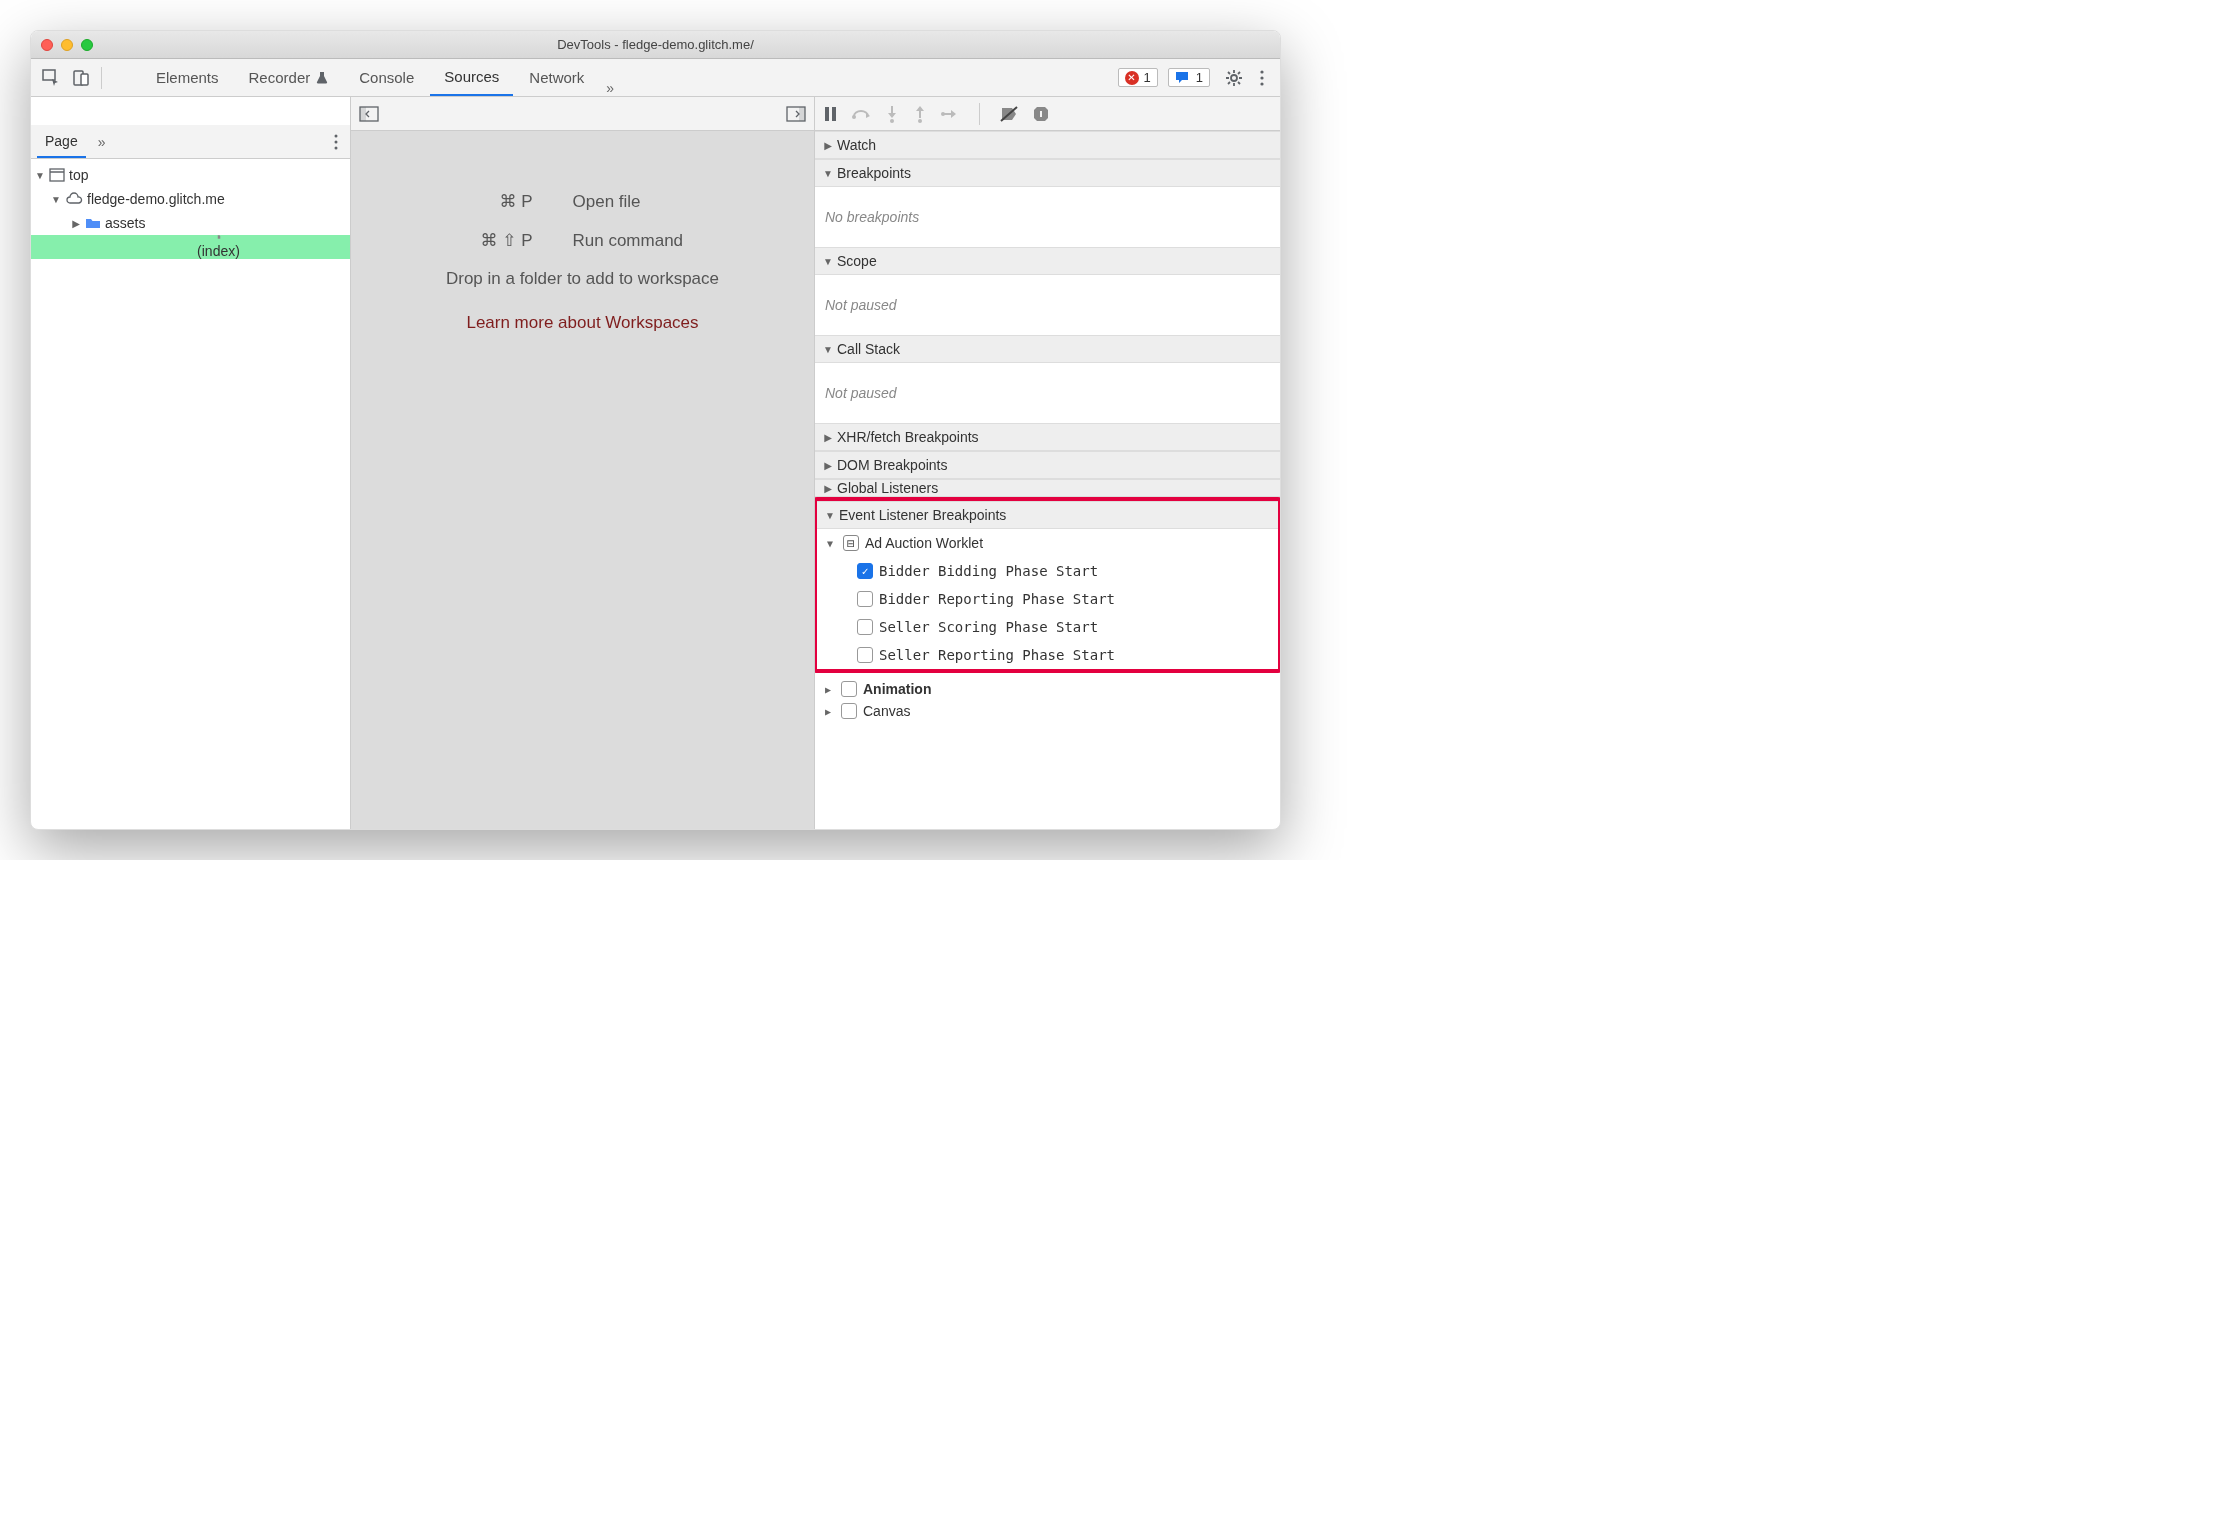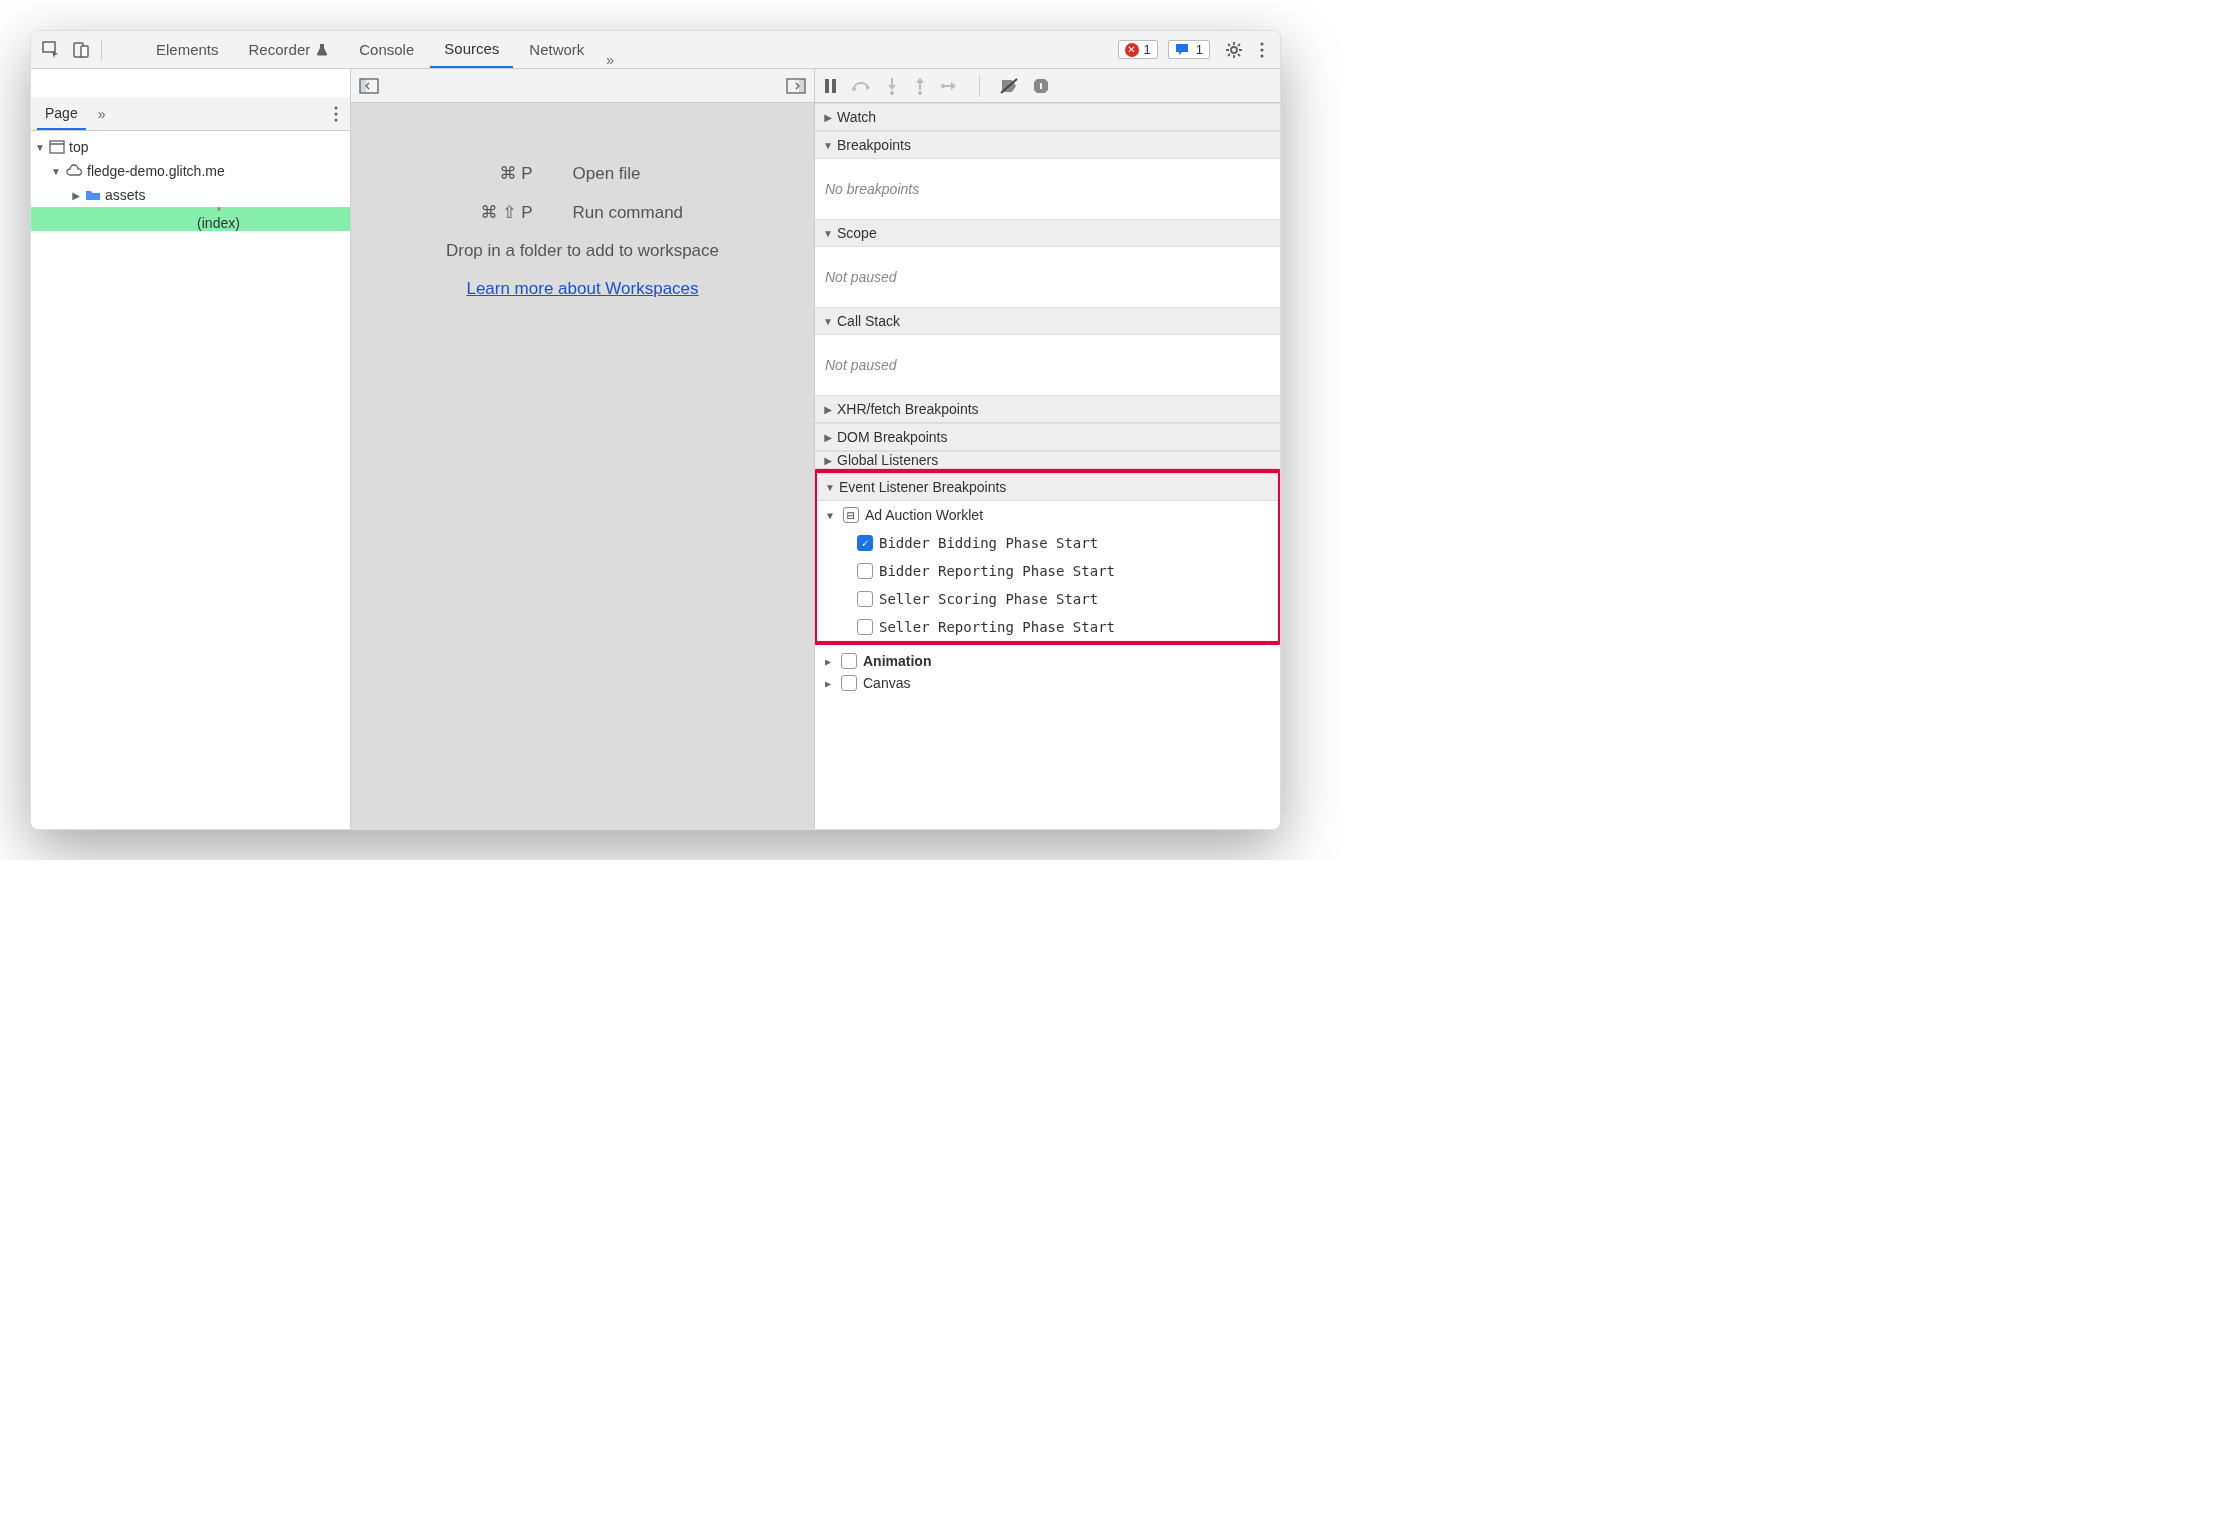--- a/index.html
+++ b/index.html
@@ -31,21 +31,21 @@
 .tree { flex:1; overflow:auto; font-size:14px; padding:4px 0; }
 .tree-row { display:flex; align-items:center; height:24px; gap:4px; padding-left:4px; cursor:pointer; }
 .tree-row.selected { background:#86efac;flex-direction:column; }
 .tw { display:inline-block; width:10px; text-align:center; color:#666; font-size:10px; }
 .mid-pane { flex:1; background:#dcdcdc; border-right:1px solid #ccc; display:flex; flex-direction:column; }
 .mid-header { height:34px; background:#f3f3f3; border-bottom:1px solid #ccc; display:flex; align-items:center; justify-content:space-between; padding:0 8px; }
 .mid-body { flex:1; display:flex; flex-direction:column; align-items:center; justify-content:flex-start; padding-top:60px; gap:18px; color:#555; font-size:17px; }
 .mid-row { display:flex; gap:40px; align-items:center; }
 .mid-row .keys { width:140px; text-align:right; }
 .mid-row .lbl { width:200px; text-align:left; }
-.link { color:#1d4ed8; text-decoration:underline; cursor:pointer; }
+.link { color:#7f1d1d; cursor:pointer;margin-top:6px; }
 .right-pane { width:465px; display:flex; flex-direction:column; overflow:hidden; }
 .right-toolbar { height:34px; background:#f3f3f3; border-bottom:1px solid #ccc; display:flex; align-items:center; padding:0 8px; gap:14px; }
 .rt-icon { color:#999; }
 .sections { flex:1; overflow-y:auto; }
 .section-hdr { background:#eeeeee; border-top:1px solid #ddd; border-bottom:1px solid #ddd; height:28px; display:flex; align-items:center; padding:0 8px; font-size:14px; color:#333; gap:4px; cursor:pointer; }
 .section-body { background:#fff; padding:22px 10px; font-size:14px; color:#888; font-style:italic; text-align:left; }
 .event-group { padding:0 0 0 10px; background:#fff; }
 .event-row { display:flex; align-items:center; gap:6px; height:28px; font-family: Menlo, Consolas, monospace; font-size:14px; color:#333; }
 .event-row .tw2 { width:10px; color:#666; font-size:10px; }
 .cb { width:16px; height:16px; border:1px solid #999; border-radius:3px; background:#fff; display:flex; align-items:center; justify-content:center; }
@@ -57,20 +57,28 @@
 .icon-btn { display:flex; align-items:center; justify-content:center; cursor:pointer; }
 .sub-items { padding-left:30px; }
 .tiny-more { color:#666; font-size:14px; padding:0 6px; }
 </style>
 </head>
 <body>
 
 <div class="shadow-wrap">
 <div class="window">
 
+  <div class="titlebar">
+    <div class="traffic">
+      <div class="dot red"></div>
+      <div class="dot yellow"></div>
+      <div class="dot green"></div>
+    </div>
+    <div class="titlebar-title">DevTools - fledge-demo.glitch.me/</div>
+  </div>
 
   <div class="toolbar">
     <div class="toolbar-icons-left">
       <div class="icon-btn">
         <svg width="20" height="20" viewBox="0 0 20 20">
               <rect x="2" y="2" width="12" height="10" fill="none" stroke="#5f6368" stroke-width="1.5"></rect>
               <path d="M11 11 L17 14 L14 15 L13 18 Z" fill="#5f6368"></path>
             </svg>
       </div>
       <div class="icon-btn">

